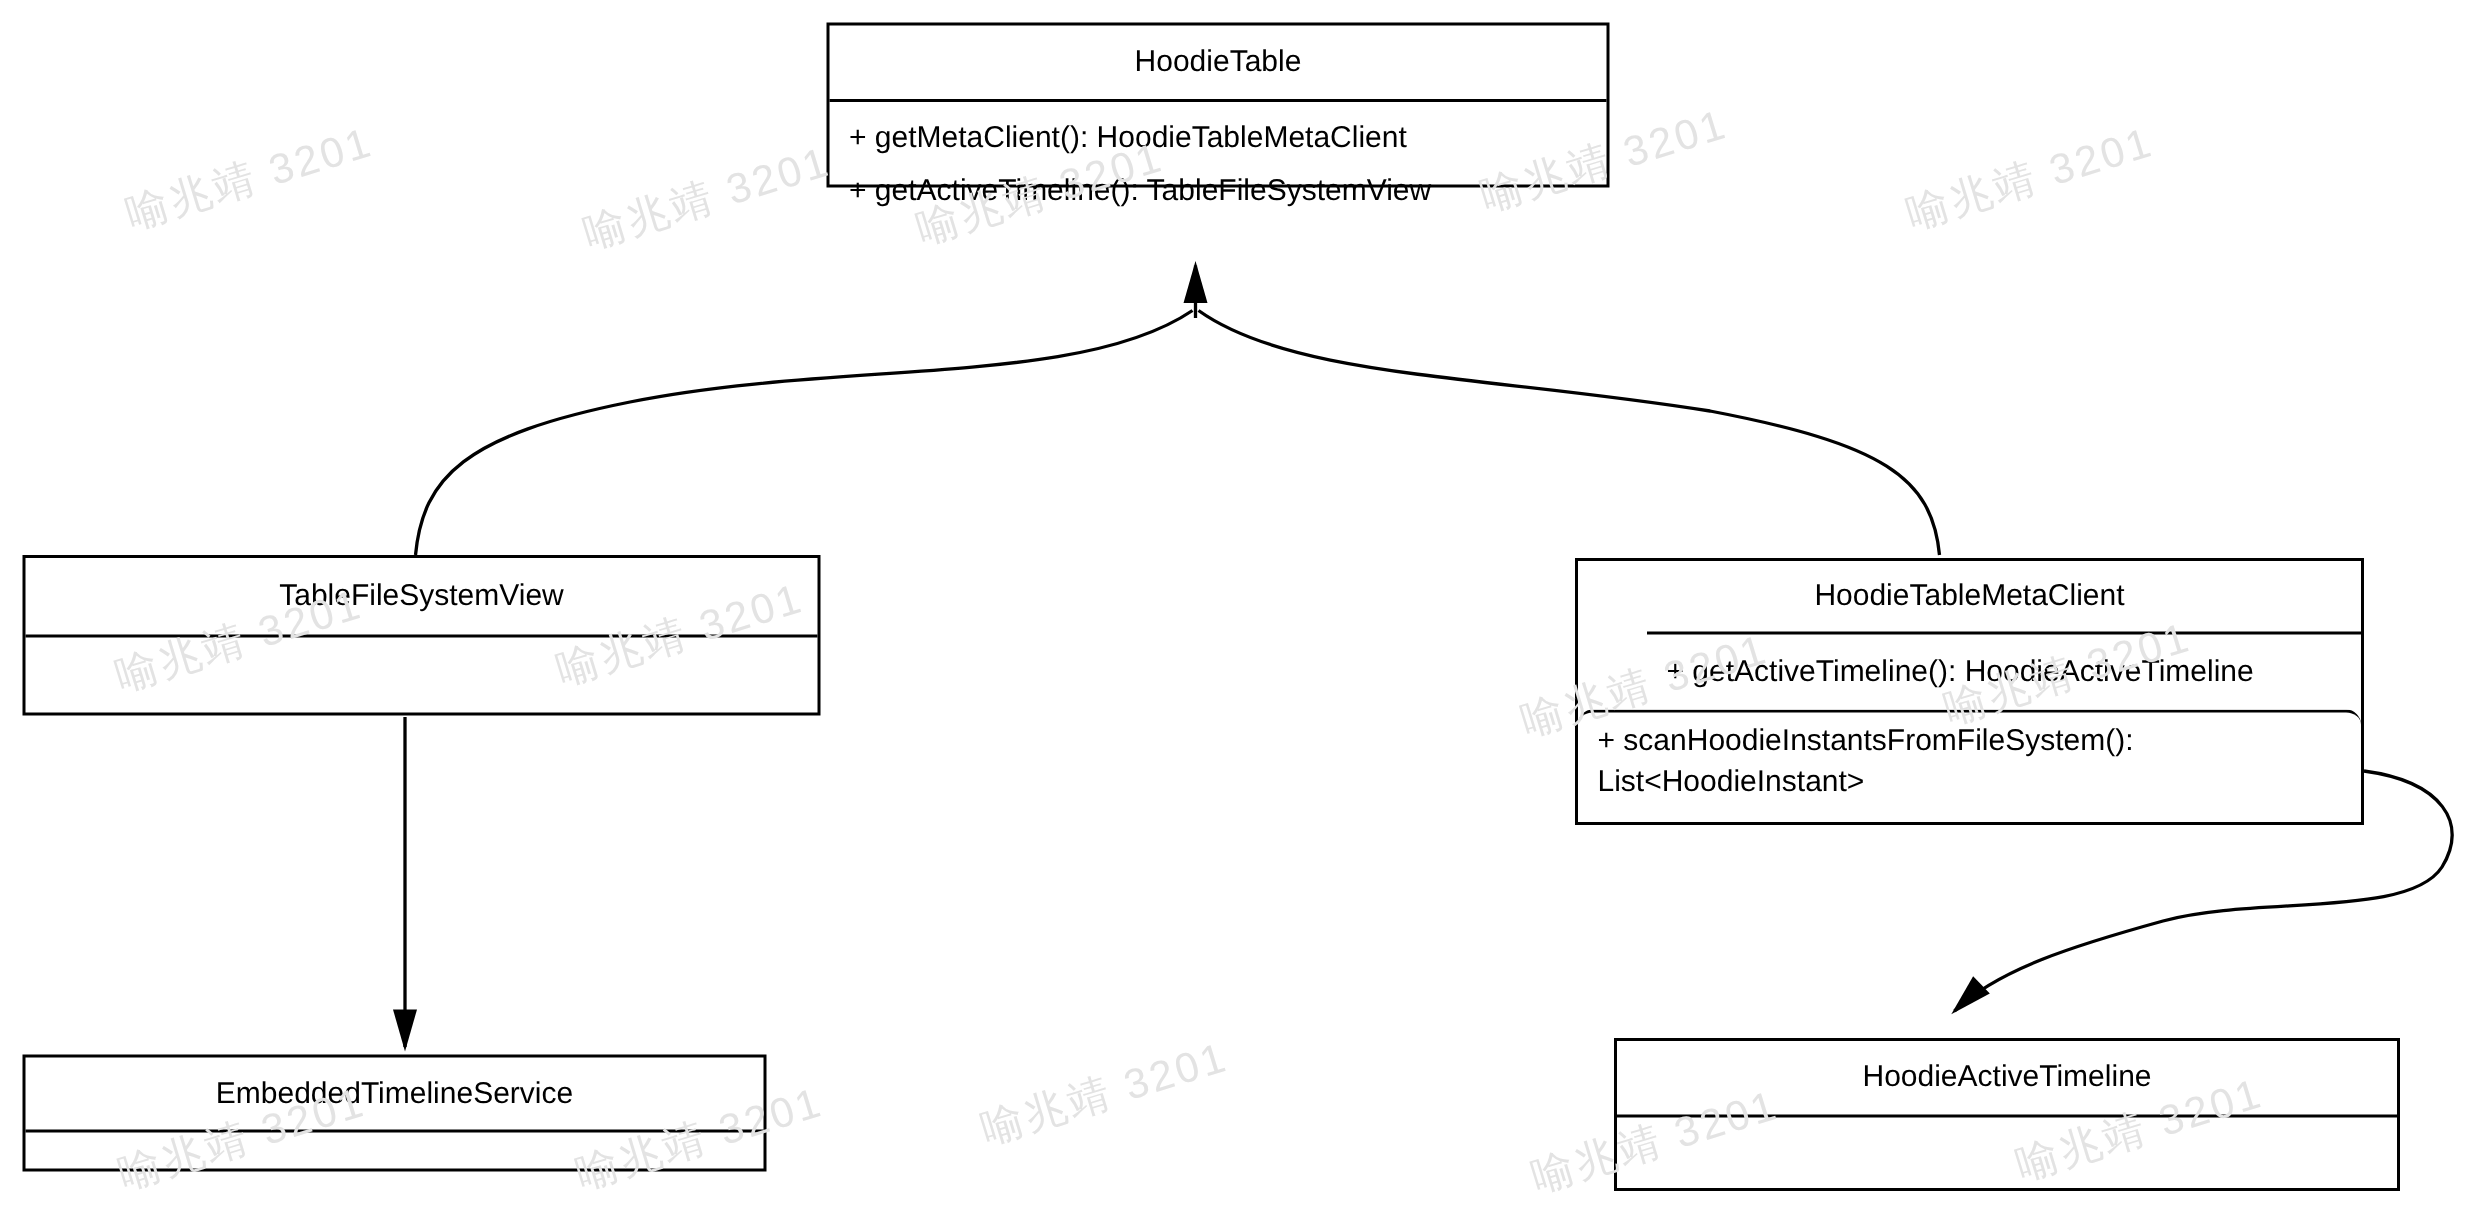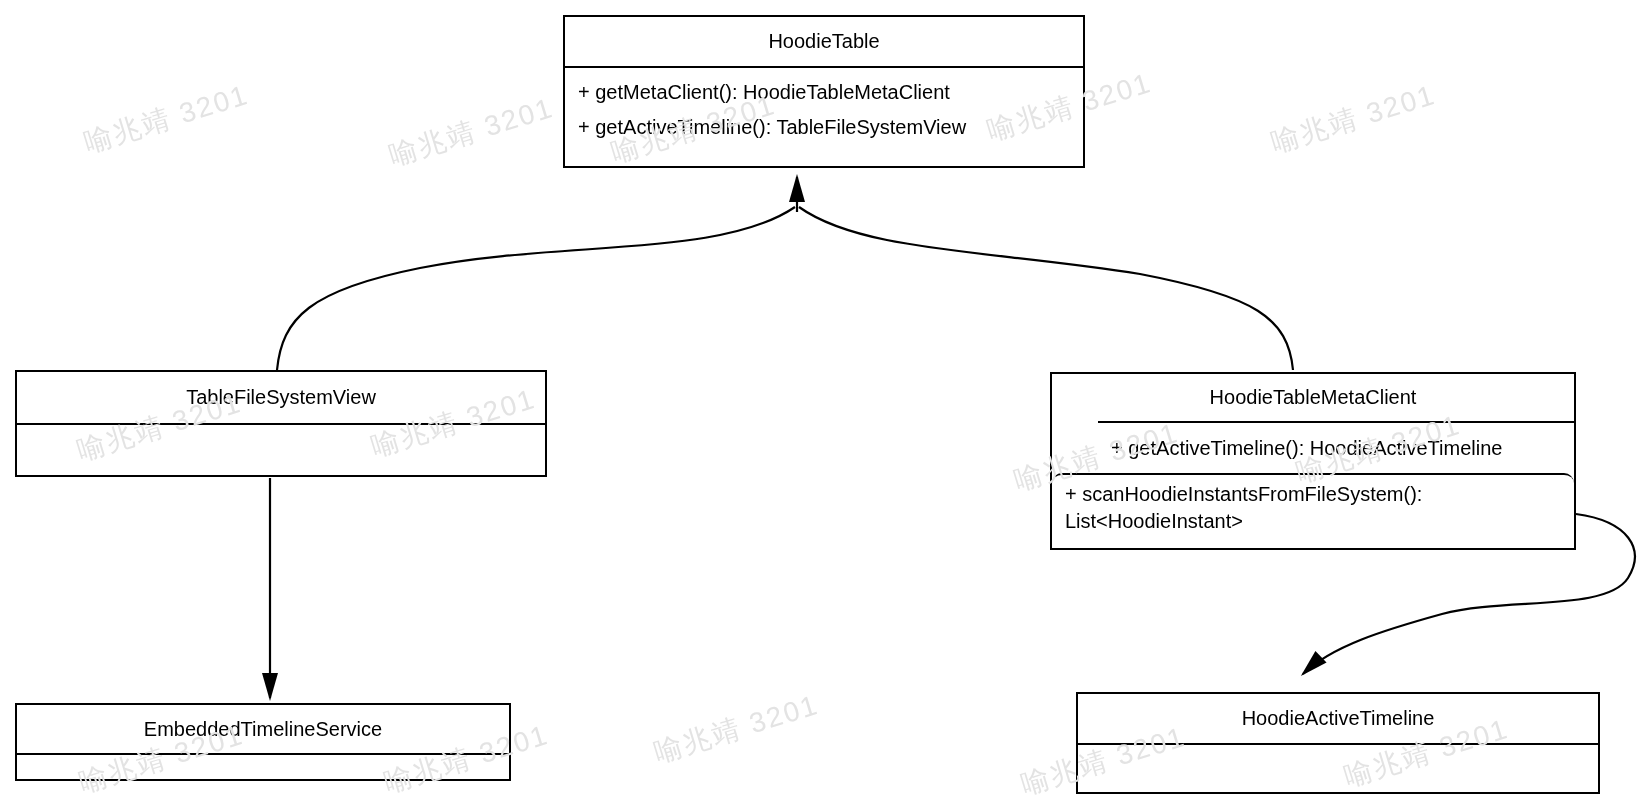--- a/index.html
+++ b/index.html
@@ -36,21 +36,21 @@
     flex-shrink: 0;
   }
   .uml-section {
     border-top: 2px solid #000000;
     box-sizing: border-box;
   }
   .uml-empty { flex: 1; }
   .uml-method { font-size: 20px; }
 
   
-  #box-hoodie-table { left: 563px; top: 15px; width: 522px; height: 153px; justify-content: flex-end; }
+  #box-hoodie-table { left: 551px; top: 15px; width: 522px; height: 110px; }
   #box-hoodie-table .uml-title { height: 49px; }
   #box-hoodie-table .uml-methods {
     flex: 1;
     padding: 13px 8px 0 13px;
     display: flex;
     flex-direction: column;
     gap: 12px;
   }
 
   

